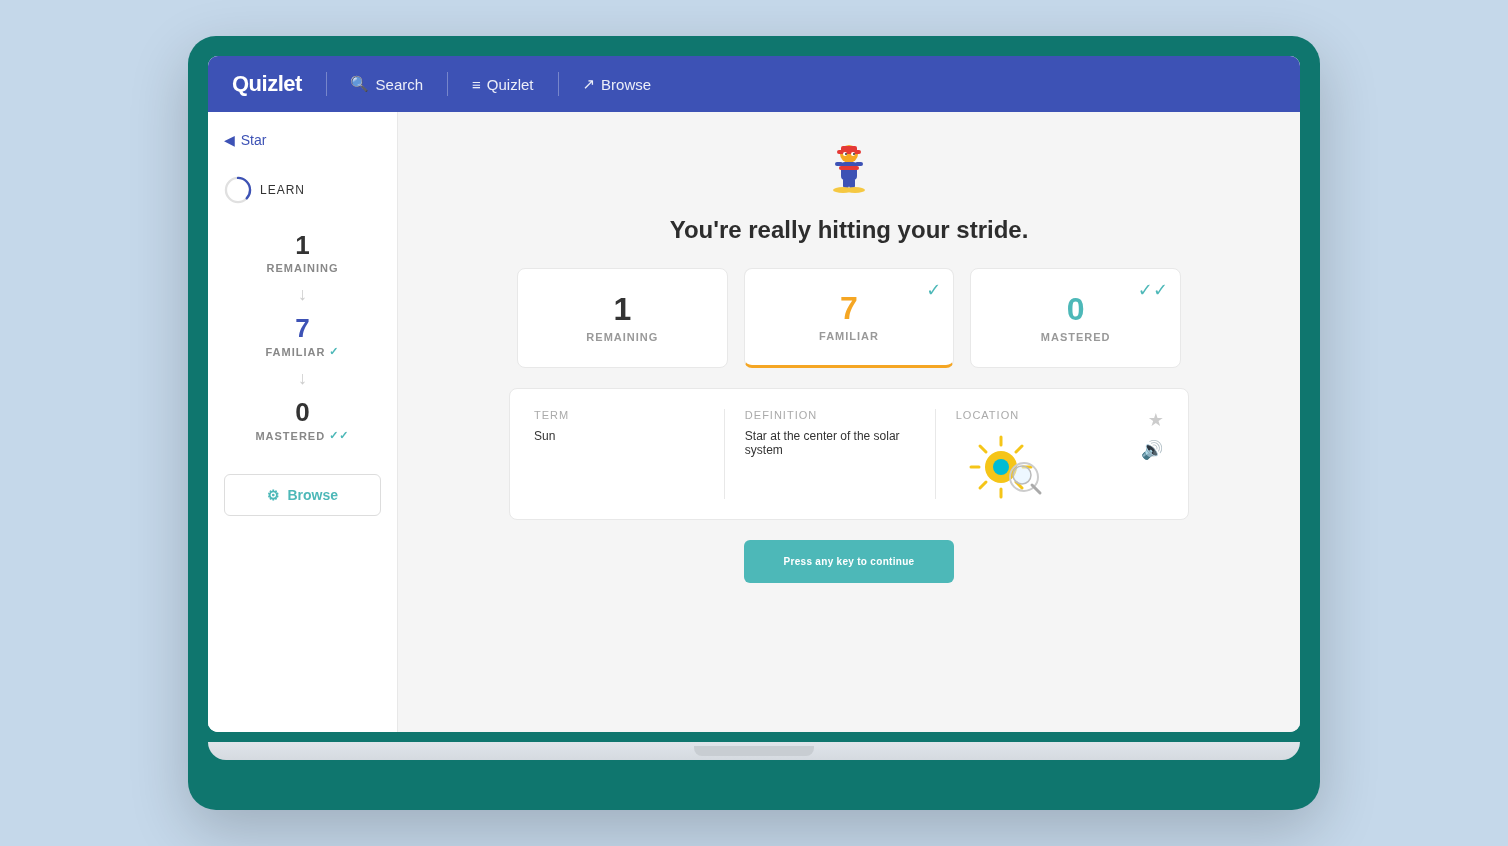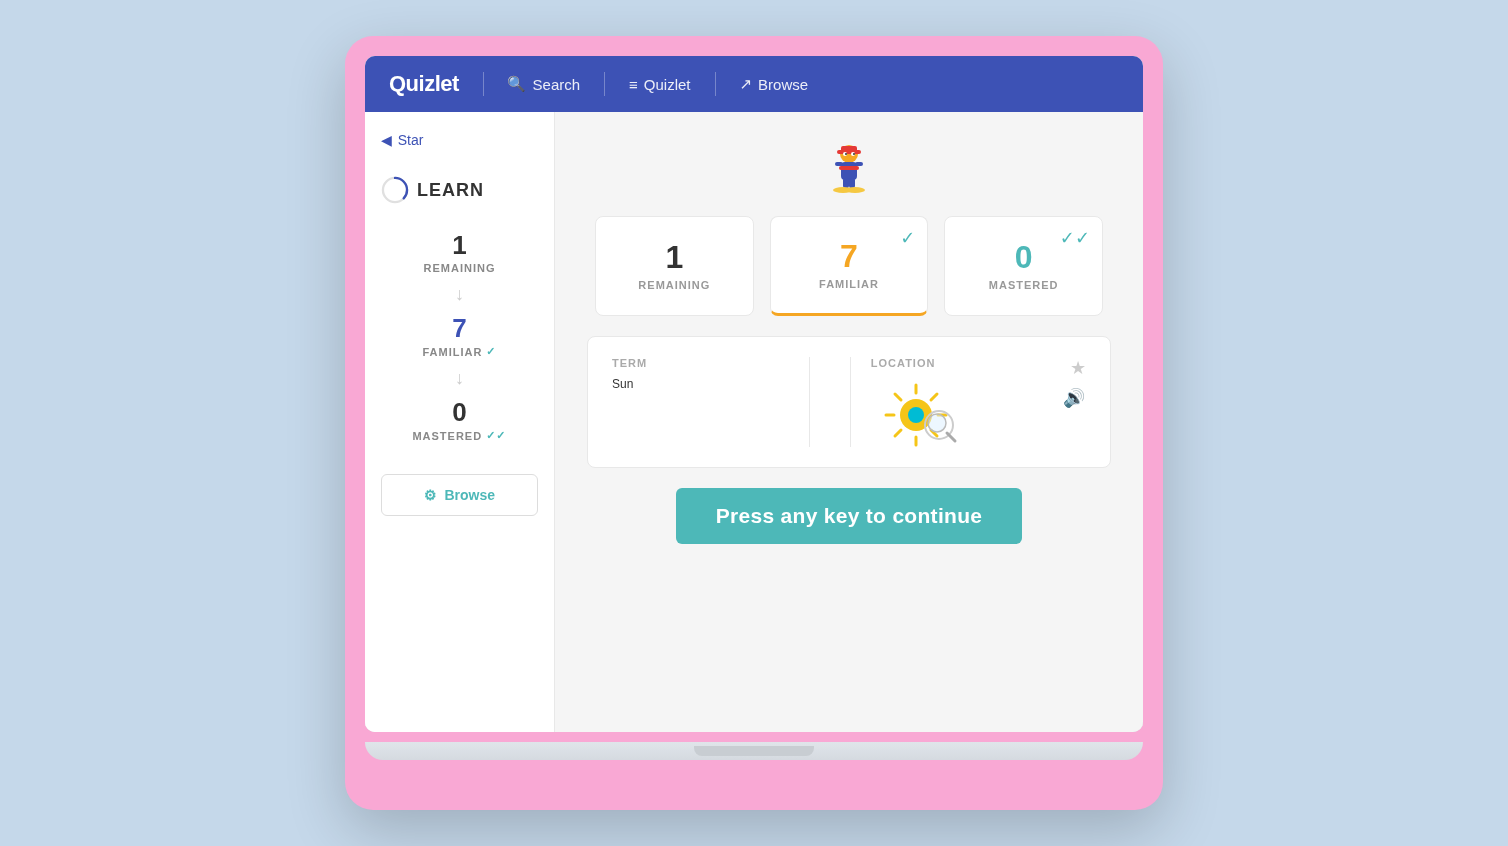--- a/index.html
+++ b/index.html
@@ -5,22 +5,22 @@
     * { box-sizing: border-box; margin: 0; padding: 0; }
     body {
       background: #c5d8ea;
       display: flex;
       align-items: center;
       justify-content: center;
       min-height: 846px;
       font-family: -apple-system, BlinkMacSystemFont, 'Segoe UI', sans-serif;
     }
     .laptop-wrapper {
-      width: 818px;
-      background: #f9a8d4;
+      width: 1132px;
+      background: #0f766e;
       border-radius: 28px;
       padding: 20px 20px 50px 20px;
       box-shadow: 0 20px 60px rgba(0,0,0,0.2);
       position: relative;
     }
     .laptop-screen {
       background: #fff;
       border-radius: 10px;
       overflow: hidden;
       box-shadow: inset 0 0 0 2px #d0d6dc;
@@ -86,22 +86,22 @@
       display: flex;
       align-items: center;
       gap: 8px;
       margin-bottom: 28px;
     }
     .learn-icon {
       width: 28px;
       height: 28px;
     }
     .learn-label {
-      font-size: 18px;
-      font-weight: 700;
+      font-size: 12px;
+      font-weight: 400;
       letter-spacing: 1px;
       color: #333;
     }
     .stats-section {
       display: flex;
       flex-direction: column;
       align-items: center;
       gap: 4px;
     }
     .stat-number {
@@ -229,21 +229,21 @@
       margin-bottom: 20px;
       display: flex;
       align-items: flex-start;
       gap: 0;
     }
     .term-col {
       flex: 1;
     }
     .term-col-label {
       font-size: 11px;
-      font-weight: 700;
+      font-weight: 400;
       letter-spacing: 1px;
       color: #aaa;
       text-transform: uppercase;
       margin-bottom: 8px;
     }
     .term-col-value {
       font-size: 12px;
       color: #333;
     }
     .term-divider {
@@ -277,21 +277,21 @@
       width: 80px;
       height: 70px;
     }
     
     .continue-btn {
       background: #4db8b8;
       color: #fff;
       border: none;
       border-radius: 6px;
       padding: 16px 40px;
-      font-size: 21px;
+      font-size: 10px;
       font-weight: 600;
       cursor: pointer;
       letter-spacing: 0.3px;
     }
     
     .laptop-base {
       height: 18px;
       background: linear-gradient(to bottom, #e0e5ea, #d5dae0);
       border-radius: 0 0 20px 20px;
       display: flex;
@@ -394,20 +394,21 @@
 
             <rect x="22" y="26" width="20" height="4" rx="2" fill="#e53935"></rect>
 
             <circle cx="28" cy="14" r="2" fill="#fff"></circle>
             <circle cx="36" cy="14" r="2" fill="#fff"></circle>
             <circle cx="29" cy="14" r="1" fill="#333"></circle>
             <circle cx="37" cy="14" r="1" fill="#333"></circle>
           </svg>
         </div>
 
+        <h1 class="headline">You're really hitting your stride.</h1>
 
         <div class="stats-row">
           <div class="stat-card">
             <span class="card-number">1</span>
             <span class="card-label">REMAINING</span>
           </div>
           <div class="stat-card familiar-card">
             <span class="check-icon">✓</span>
             <span class="card-number familiar">7</span>
             <span class="card-label">FAMILIAR</span>
@@ -418,20 +419,24 @@
             <span class="card-label">MASTERED</span>
           </div>
         </div>
 
         <div class="term-card">
           <div class="term-col">
             <div class="term-col-label">TERM</div>
             <div class="term-col-value">Sun</div>
           </div>
           <div class="term-divider"></div>
+          <div class="term-col">
+            <div class="term-col-label">DEFINITION</div>
+            <div class="term-col-value">Star at the center of the solar system</div>
+          </div>
           <div class="term-divider"></div>
           <div class="term-col">
             <div class="term-col-label">LOCATION</div>
 
             <div class="term-image-col">
               <svg viewBox="0 0 80 70" class="sun-svg">
 
                 <circle cx="35" cy="38" r="16" fill="#f5c518"></circle>
                 <line x1="35" y1="16" x2="35" y2="8" stroke="#f5c518" stroke-width="3" stroke-linecap="round"></line>
                 <line x1="35" y1="60" x2="35" y2="68" stroke="#f5c518" stroke-width="3" stroke-linecap="round"></line>

